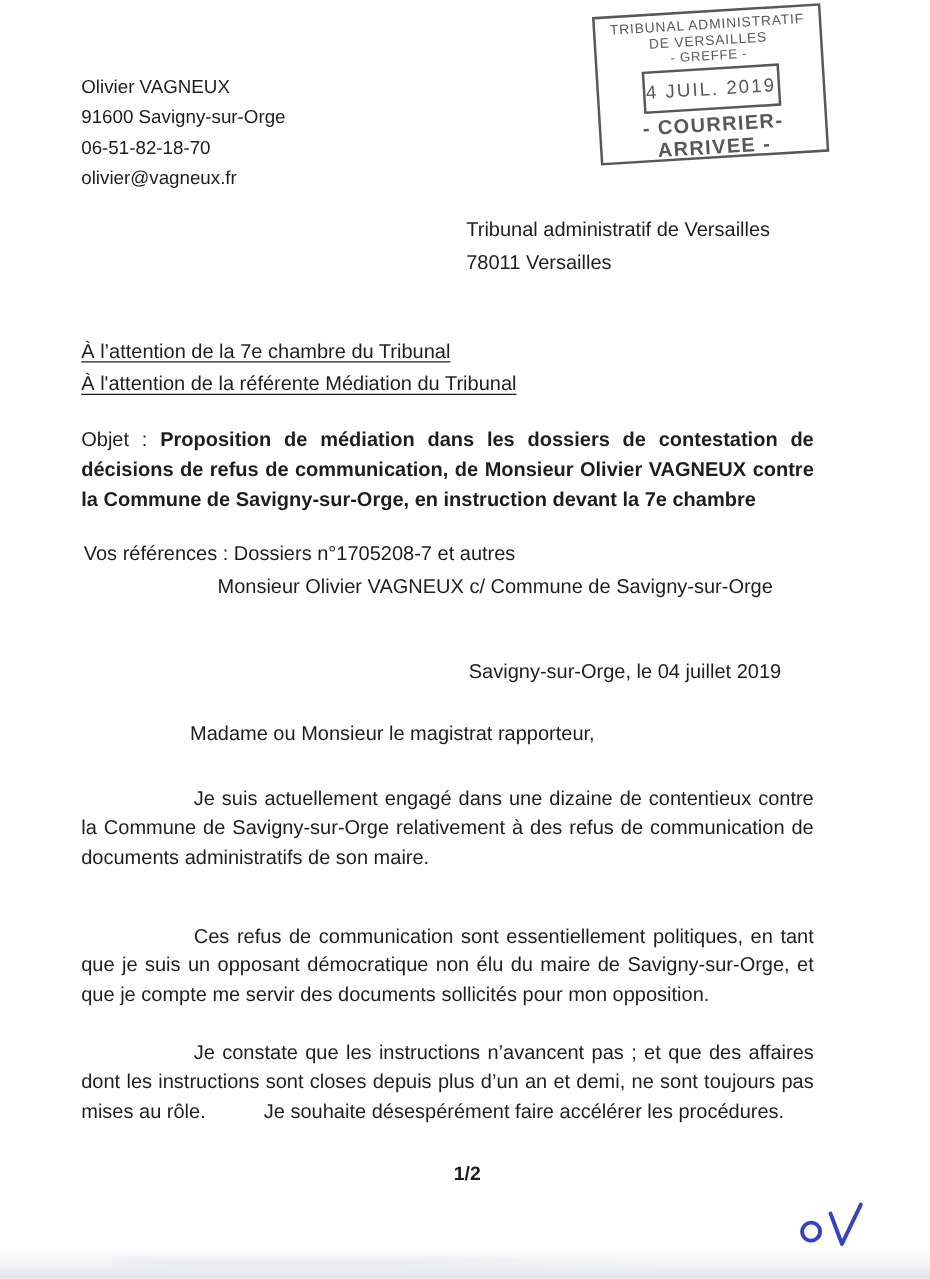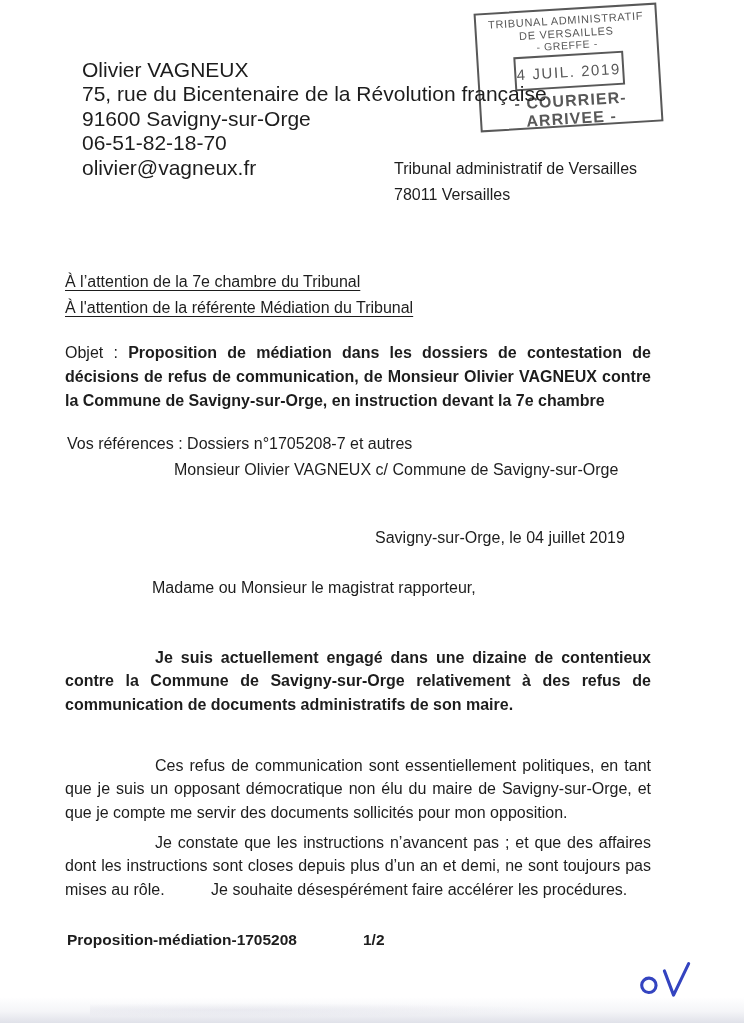--- a/index.html
+++ b/index.html
@@ -9,22 +9,22 @@
     width:744px;height:1023px;
     background:#fff;
     font-family:"Liberation Sans", sans-serif;
     color:#1d1d1d;
     overflow:hidden;
   }
   .abs{position:absolute;}
   .line{display:block;}
 
   
-  .sender{top:58px;left:82px;font-size:21px;line-height:24.4px;}
-  .recipient{top:156px;left:373px;font-size:16px;line-height:25.8px;margin-left:21px;}
+  .sender{top:58px;left:65px;font-size:15px;line-height:24.4px;}
+  .recipient{top:172px;left:373px;font-size:16px;line-height:25.8px;}
 
   
   .attention{top:269px;left:65px;font-size:16px;line-height:25.5px;}
   .attention .line{
     text-decoration:underline;
     text-underline-offset:3px;
     text-decoration-thickness:1.4px;
   }
 
   
@@ -38,22 +38,22 @@
   .dateline{top:529px;left:375px;font-size:16px;}
   .salutation{top:579px;left:152px;font-size:16px;}
 
   
   .para{
     left:65px;width:586px;
     font-size:16px;line-height:23.4px;
     text-align:justify;
     text-indent:90px;
   }
-  .p1{top:646px;font-weight:bold;}
-  .p2{top:738px;margin-top:16px;}
+  .p1{top:628px;}
+  .p2{top:738px;}
   .p3{top:831px;}
   .para b{font-weight:normal;margin-left:42px;}
 
   
   .footer{top:931px;left:67px;width:586px;font-size:15.5px;font-weight:bold;}
   .footer .pageno{position:absolute;left:296px;top:0;}
 
   
   .stamp{
     top:8px;left:477px;
@@ -110,21 +110,20 @@
     <span class="line s2">DE VERSAILLES</span>
     <span class="line s3">- GREFFE -</span>
     <div class="datebox">
       <span>4 JUIL. 2019</span>
     </div>
     <span class="line sbottom">- COURRIER-ARRIVEE -</span>
   </div>
 
   <div class="abs sender">
     <span class="line">Olivier VAGNEUX</span>
-    <span class="line">75, rue du Bicentenaire de la Révolution française</span>
     <span class="line">91600 Savigny-sur-Orge</span>
     <span class="line">06-51-82-18-70</span>
     <span class="line">olivier@vagneux.fr</span>
   </div>
 
   <div class="abs recipient">
     <span class="line">Tribunal administratif de Versailles</span>
     <span class="line">78011 Versailles</span>
   </div>
 
@@ -142,21 +141,20 @@
 
   <div class="abs dateline">Savigny-sur-Orge, le 04 juillet 2019</div>
 
   <div class="abs salutation">Madame ou Monsieur le magistrat rapporteur,</div>
 
   <div class="abs para p1">Je suis actuellement engagé dans une dizaine de contentieux contre la Commune de Savigny-sur-Orge relativement à des refus de communication de documents administratifs de son maire.</div>
   <div class="abs para p2">Ces refus de communication sont essentiellement politiques, en tant que je suis un opposant démocratique non élu du maire de Savigny-sur-Orge, et que je compte me servir des documents sollicités pour mon opposition.</div>
   <div class="abs para p3"><span>Je constate que les instructions n’avancent pas ; et que des affaires dont les instructions sont closes depuis plus d’un an et demi, ne sont toujours pas mises au rôle. </span><b>Je souhaite désespérément faire accélérer les procédures.</b></div>
 
   <div class="abs footer">
-    <span>Proposition-médiation-1705208</span>
     <span class="pageno">1/2</span>
   </div>
 
   <div class="abs initials" aria-label="oV">
     <svg width="62" height="48" viewBox="0 0 62 48">
       <circle cx="11" cy="30" r="7.2" fill="none" stroke="currentColor" stroke-width="3.1"></circle>
       <path d="M26 15 L36 39 L50 7" fill="none" stroke="currentColor" stroke-width="3.1" stroke-linecap="round" stroke-linejoin="round"></path>
     </svg>
   </div>
 

